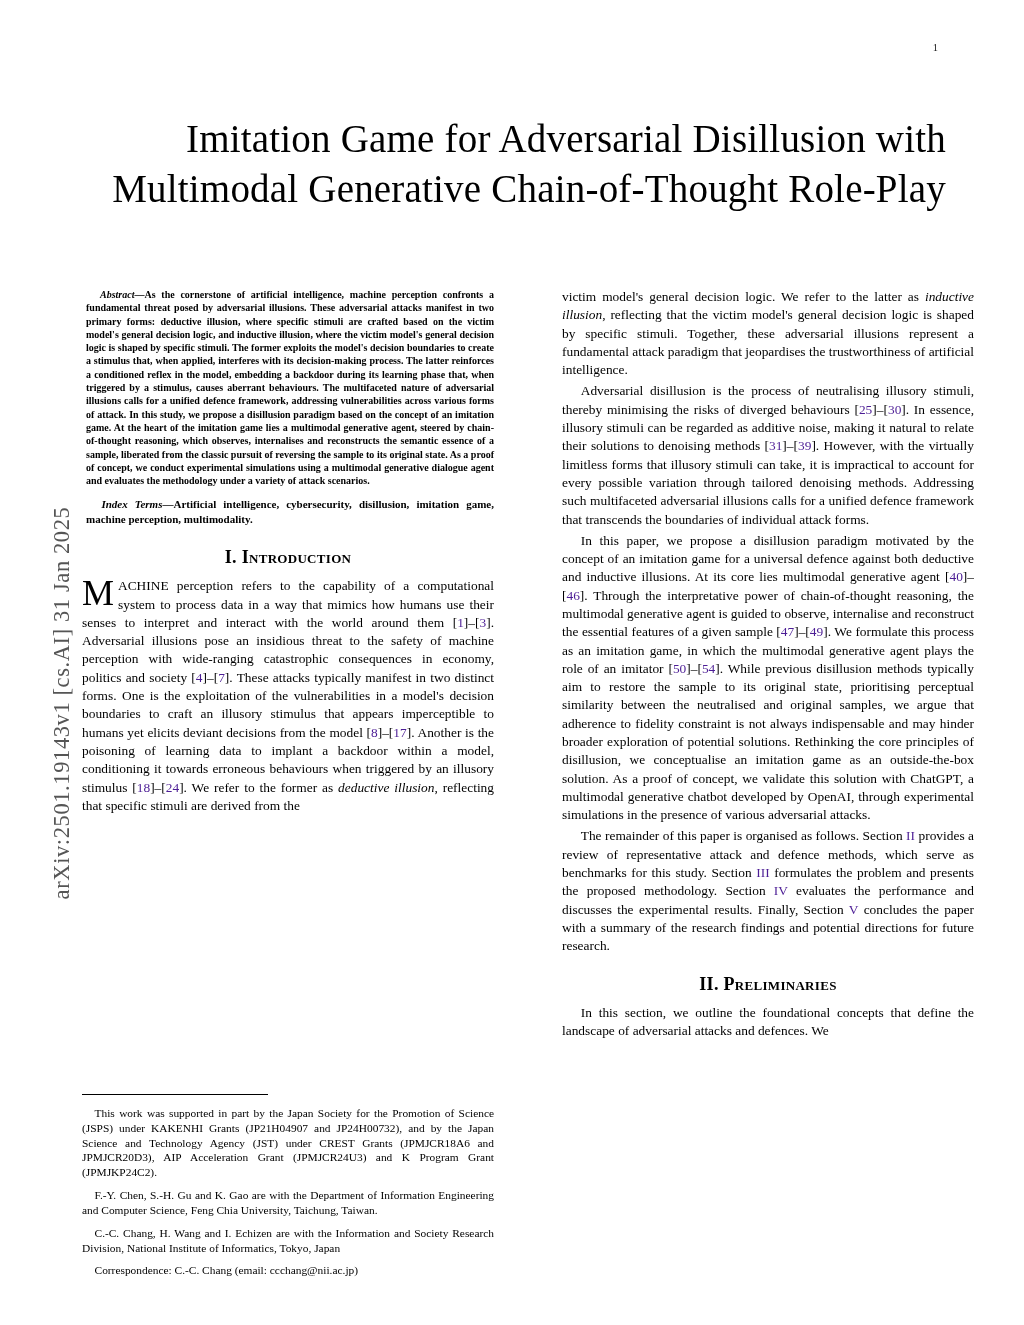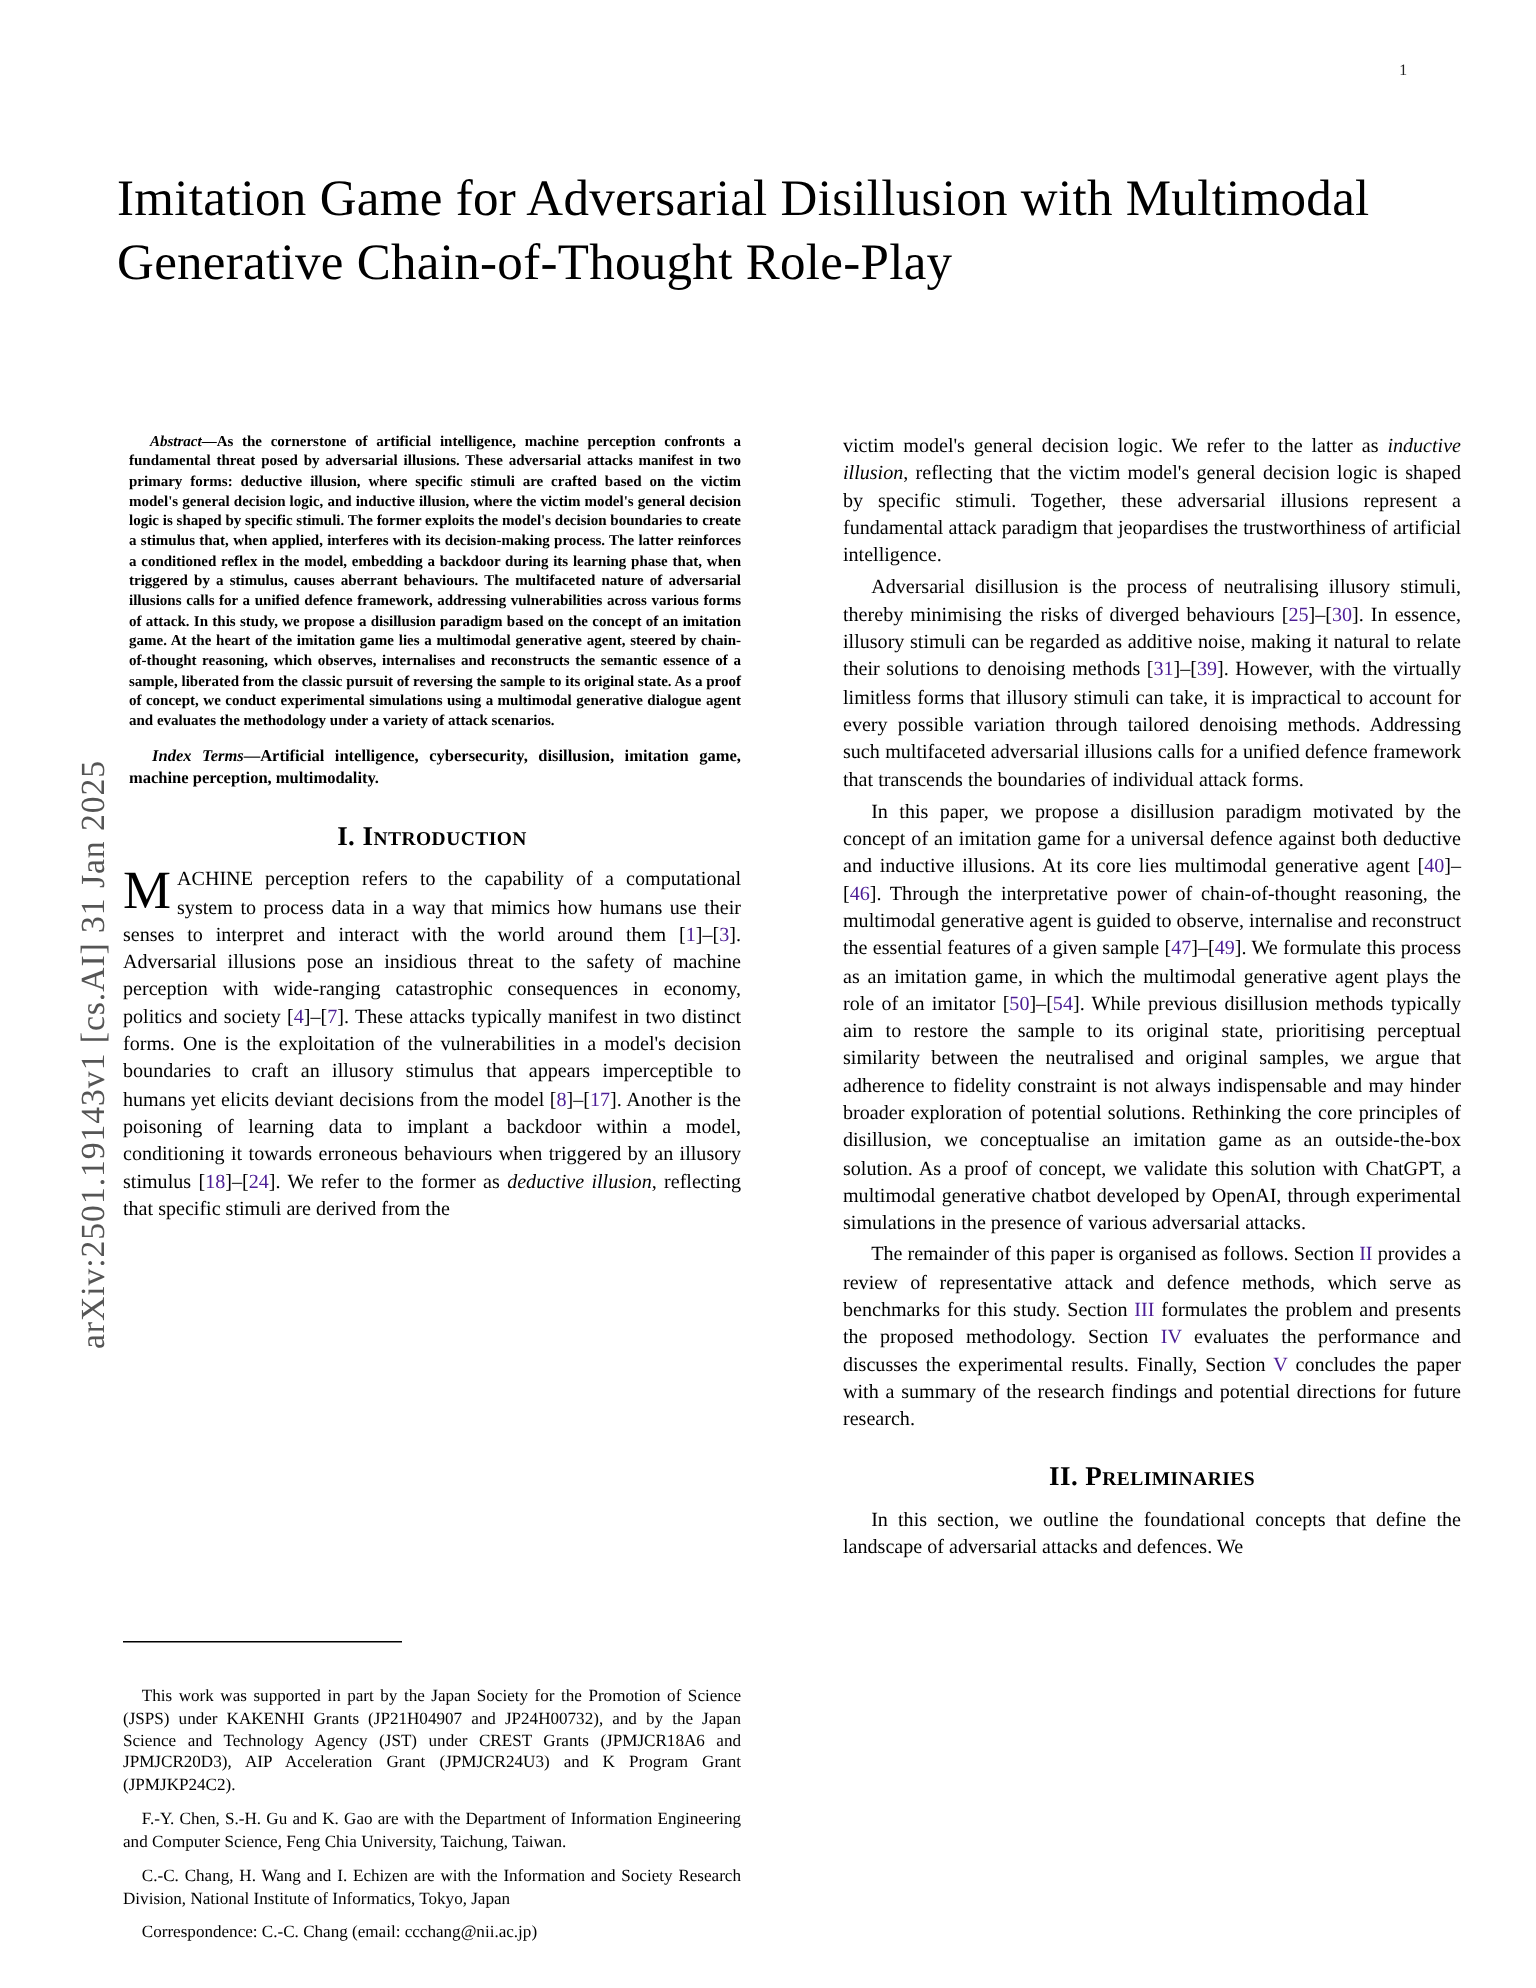--- a/index.html
+++ b/index.html
@@ -45,22 +45,22 @@
     right: 86px;
     font-size: 10.5px;
     color: #222;
   }
 
   .title {
     position: absolute;
     top: 88px;
     left: 78px;
     width: 868px;
-    text-align: left;
-    font-size: 34px;
+    text-align: right;
+    font-size: 39px;
     line-height: 1.28;
     font-weight: normal;
     letter-spacing: 0.2px;
   }
 
   .authors {
     position: absolute;
     top: 196px;
     left: 78px;
     width: 868px;
@@ -142,21 +142,21 @@
     left: 0;
     top: 806px;
     width: 186px;
     height: 1px;
     background: #000;
   }
 
   .footnotes {
     position: absolute;
     left: 0;
-    top: 836px;
+    top: 818px;
     width: 412px;
     font-size: 11.4px;
     line-height: 1.3;
     text-align: justify;
   }
   .footnotes p {
     margin: 0 0 8px 0;
     text-indent: 1.1em;
   }
 </style>

